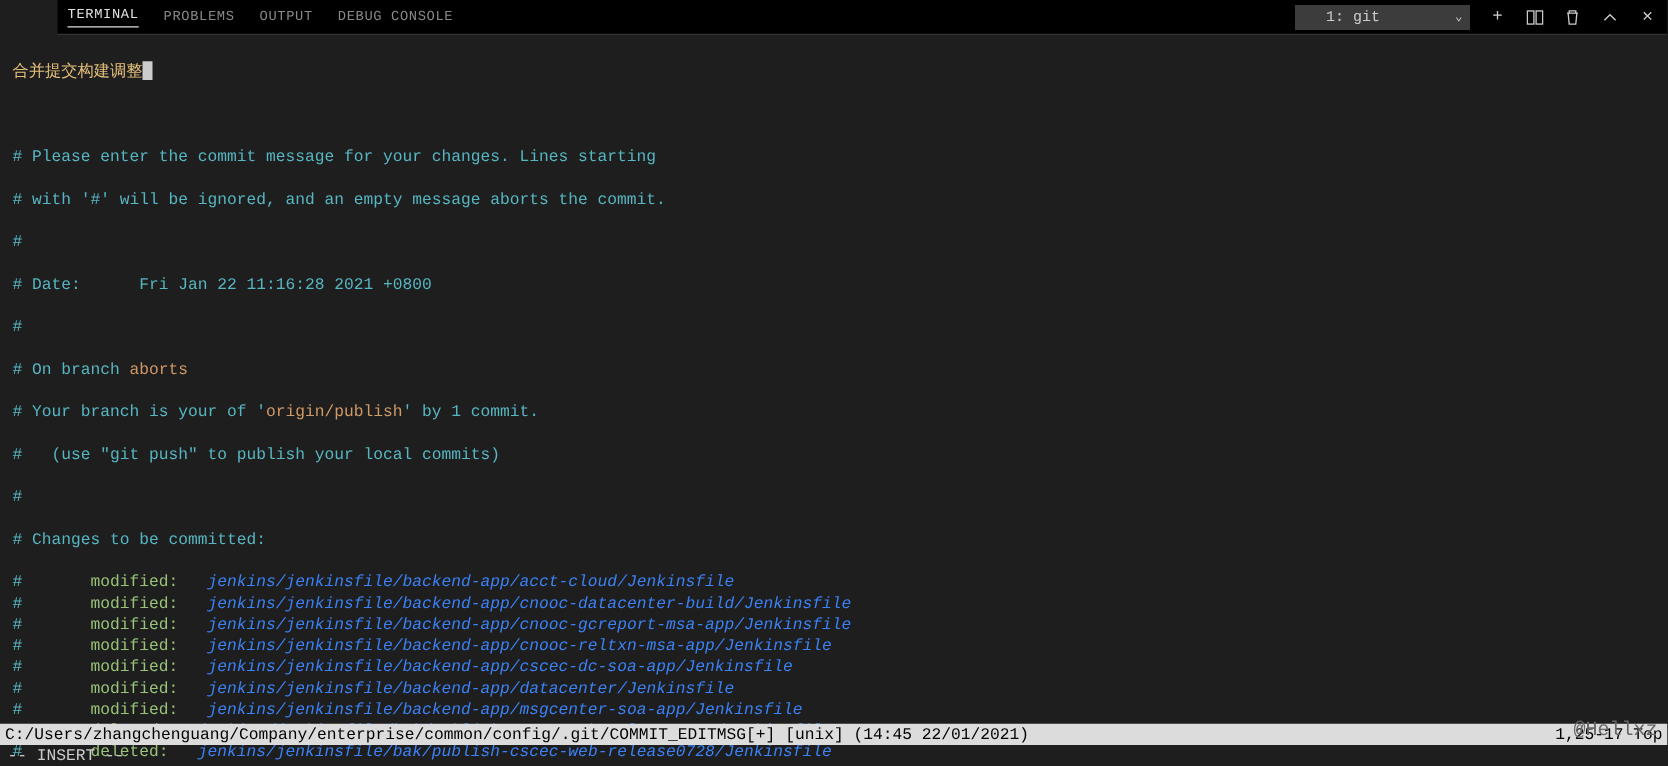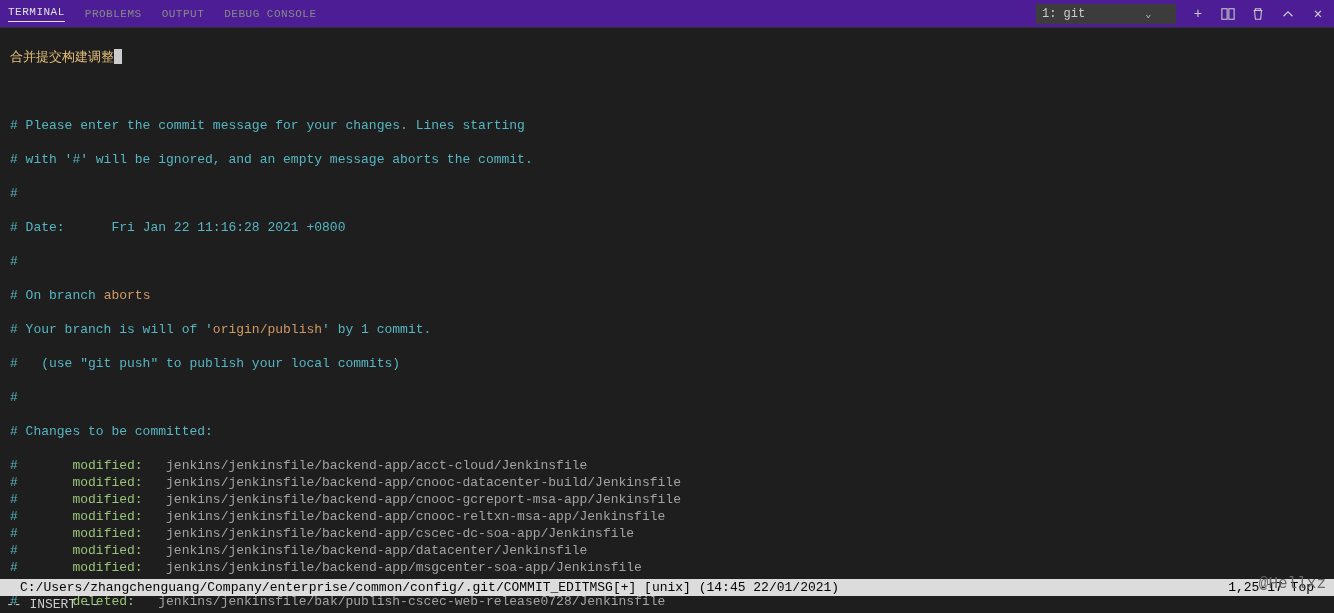--- a/index.html
+++ b/index.html
@@ -10,24 +10,25 @@
       font-size: 13px;
       width: 1334px;
       height: 613px;
       overflow: hidden;
       position: relative;
     }
     .top-bar {
       display: flex;
       align-items: center;
       height: 28px;
-      background: #4c1d95;
+      background: #000000;
       border-bottom: 1px solid #333;
       padding: 0 8px;
       justify-content: space-between;
+      margin-left: 46px;
     }
     .tabs { display: flex; gap: 20px; align-items: center; }
     .tab {
       font-size: 11px;
       color: #888;
       cursor: pointer;
       text-transform: uppercase;
       letter-spacing: 0.5px;
     }
     .tab.active {
@@ -44,51 +45,51 @@
       background: #3c3c3c;
       border: 1px solid #3c3c3c;
       color: #ccc;
       font-size: 12px;
       padding: 2px 5px;
       display: flex;
       align-items: center;
       gap: 60px;
       cursor: pointer;
       min-width: 140px;
-      justify-content: flex-start;
+      justify-content: flex-end;
     }
     .chevron-down { font-size: 10px; color: #ccc; }
     .icon-btn { color: #ccc; cursor: pointer; font-size: 14px; display:inline-flex; align-items: center; justify-content: center; width: 16px; height: 16px; }
     .terminal-body {
       padding: 4px 10px;
       line-height: 17px;
       white-space: pre;
       font-size: 13px;
     }
     .line { display: flex; }
     .yellow { color: #e5c07b; }
     .cyan { color: #56b6c2; }
     .orange { color: #d19a66; }
     .green { color: #98c379; }
-    .magenta { color: #a3a3a3; }
+    .magenta { color: #3b82f6; font-style: italic; }
     .cursor-block {
       background: #cccccc;
       width: 8px;
       height: 15px;
       display: inline-block;
       vertical-align: text-bottom;
     }
     .status-bar {
       position: absolute;
       bottom: 17px;
       left: 0;
       right: 0;
       background: #dcdcdc;
       color: #000;
-      padding: 0 20px;
+      padding: 0 4px;
       font-size: 13px;
       line-height: 17px;
       display: flex;
       justify-content: space-between;
     }
     .mode-line {
       position: absolute;
       bottom: 0;
       left: 2px;
       right: 0;
@@ -144,21 +145,21 @@
 
 <div class="terminal-body">
 <div class="line"><span class="yellow">合并提交构建调整</span><span class="cursor-block"></span></div>
 <div class="line">&nbsp;</div>
 <div class="line"><span class="cyan"># Please enter the commit message for your changes. Lines starting</span></div>
 <div class="line"><span class="cyan"># with '#' will be ignored, and an empty message aborts the commit.</span></div>
 <div class="line"><span class="cyan">#</span></div>
 <div class="line"><span class="cyan"># Date:      </span><span class="cyan">Fri Jan 22 11:16:28 2021 +0800</span></div>
 <div class="line"><span class="cyan">#</span></div>
 <div class="line"><span class="cyan"># On branch </span><span class="orange">aborts</span></div>
-<div class="line"><span class="cyan"># Your branch is will of '</span><span class="orange">origin/publish</span><span class="cyan">' by 1 commit.</span></div>
+<div class="line"><span class="cyan"># Your branch is your of '</span><span class="orange">origin/publish</span><span class="cyan">' by 1 commit.</span></div>
 <div class="line"><span class="cyan">#   (use "git push" to publish your local commits)</span></div>
 <div class="line"><span class="cyan">#</span></div>
 <div class="line"><span class="cyan"># Changes to be committed:</span></div>
 <div id="entries-container"><div class="line"><span class="cyan">#       </span><span class="green">modified:   </span><span class="magenta">jenkins/jenkinsfile/backend-app/acct-cloud/Jenkinsfile</span></div><div class="line"><span class="cyan">#       </span><span class="green">modified:   </span><span class="magenta">jenkins/jenkinsfile/backend-app/cnooc-datacenter-build/Jenkinsfile</span></div><div class="line"><span class="cyan">#       </span><span class="green">modified:   </span><span class="magenta">jenkins/jenkinsfile/backend-app/cnooc-gcreport-msa-app/Jenkinsfile</span></div><div class="line"><span class="cyan">#       </span><span class="green">modified:   </span><span class="magenta">jenkins/jenkinsfile/backend-app/cnooc-reltxn-msa-app/Jenkinsfile</span></div><div class="line"><span class="cyan">#       </span><span class="green">modified:   </span><span class="magenta">jenkins/jenkinsfile/backend-app/cscec-dc-soa-app/Jenkinsfile</span></div><div class="line"><span class="cyan">#       </span><span class="green">modified:   </span><span class="magenta">jenkins/jenkinsfile/backend-app/datacenter/Jenkinsfile</span></div><div class="line"><span class="cyan">#       </span><span class="green">modified:   </span><span class="magenta">jenkins/jenkinsfile/backend-app/msgcenter-soa-app/Jenkinsfile</span></div><div class="line"><span class="cyan">#       </span><span class="green">deleted:   </span><span class="magenta">jenkins/jenkinsfile/bak/publish-cscec-web-release0623/Jenkinsfile</span></div><div class="line"><span class="cyan">#       </span><span class="green">deleted:   </span><span class="magenta">jenkins/jenkinsfile/bak/publish-cscec-web-release0728/Jenkinsfile</span></div><div class="line"><span class="cyan">#       </span><span class="green">renamed:   </span><span class="magenta">jenkins/jenkinsfile/frontend/publish-cscec-web-release0824/Jenkinsfile -&gt; jenkins/jenkinsfile/bak/publish-cscec-web-release0824/Jenkinsfile</span></div></div>
 </div>
 
 <div class="status-bar">
   <span>C:/Users/zhangchenguang/Company/enterprise/common/config/.git/COMMIT_EDITMSG[+] [unix] (14:45 22/01/2021)</span>
   <span>1,25-17 Top</span>
 </div>

